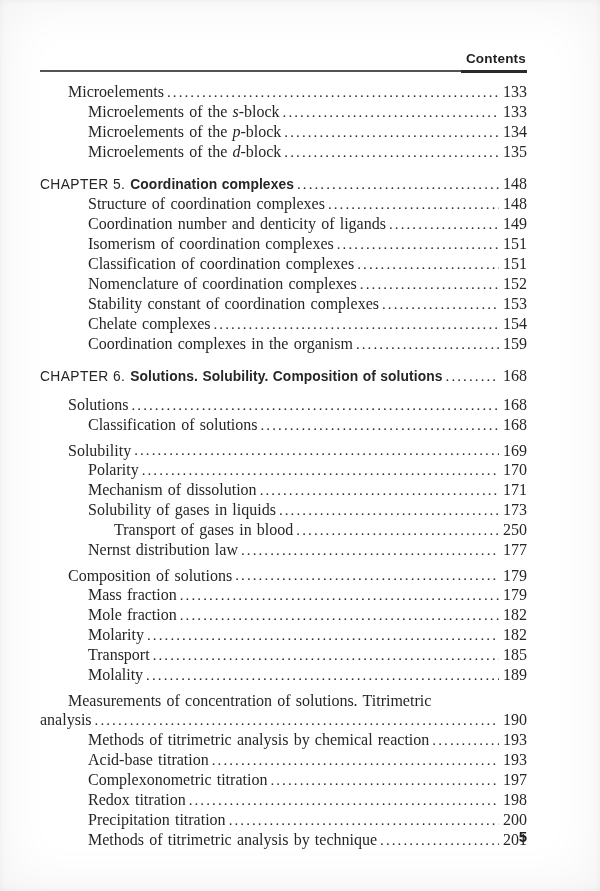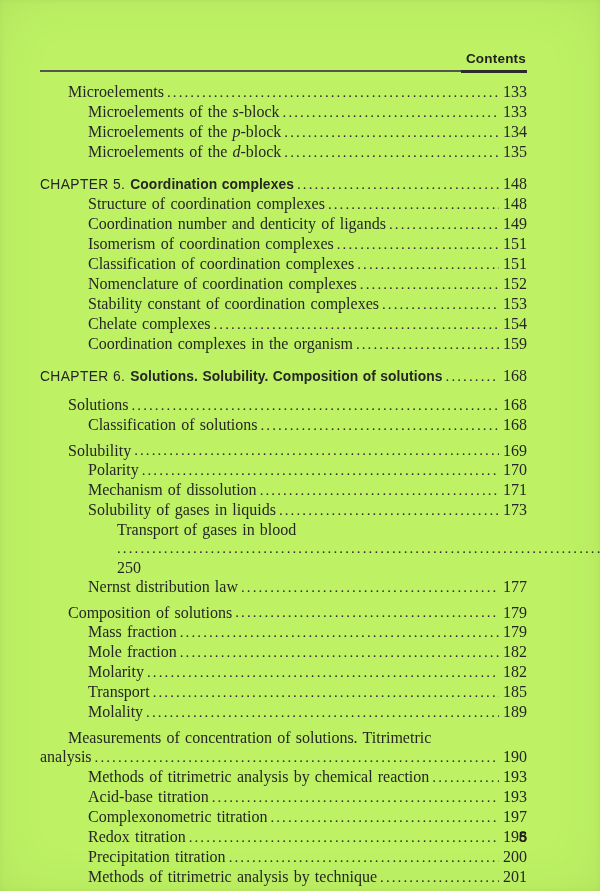--- a/index.html
+++ b/index.html
@@ -5,21 +5,21 @@
   html, body {
     margin: 0;
     padding: 0;
     background: #e9e8e5;
   }
   .page {
     position: relative;
     width: 600px;
     height: 891px;
     margin: 0;
-    background: #bef264;
+    background: #ffffff;
     box-shadow: inset 0 0 55px rgba(0,0,0,0.06), inset 0 0 6px rgba(0,0,0,0.05);
     font-family: "Liberation Serif", serif;
     color: #262626;
     overflow: hidden;
   }
   .content {
     position: absolute;
     left: 40px;
     top: 44px;
     width: 487px;
@@ -64,21 +64,21 @@
     line-height: 19px;
     font-size: 16px;
   }
   .toc-row .t {
     flex: 0 1 auto;
     white-space: nowrap;
     word-spacing: 1.2px;
   }
   .lvl-1 { padding-left: 28px; }
   .lvl-2 { padding-left: 48px; }
-  .lvl-3 { padding-left: 74px; flex-direction: column; }
+  .lvl-3 { padding-left: 74px; }
   .gap-lg { margin-top: 12px; }
   .gap-md { margin-top: 9px; }
   .gap-sm { margin-top: 6px; align-items: center; }
   .chapter {
     font-family: "Liberation Sans", sans-serif;
     font-size: 13.8px;
   }
   .chapter .label {
     font-weight: normal;
     letter-spacing: 0.4px;

